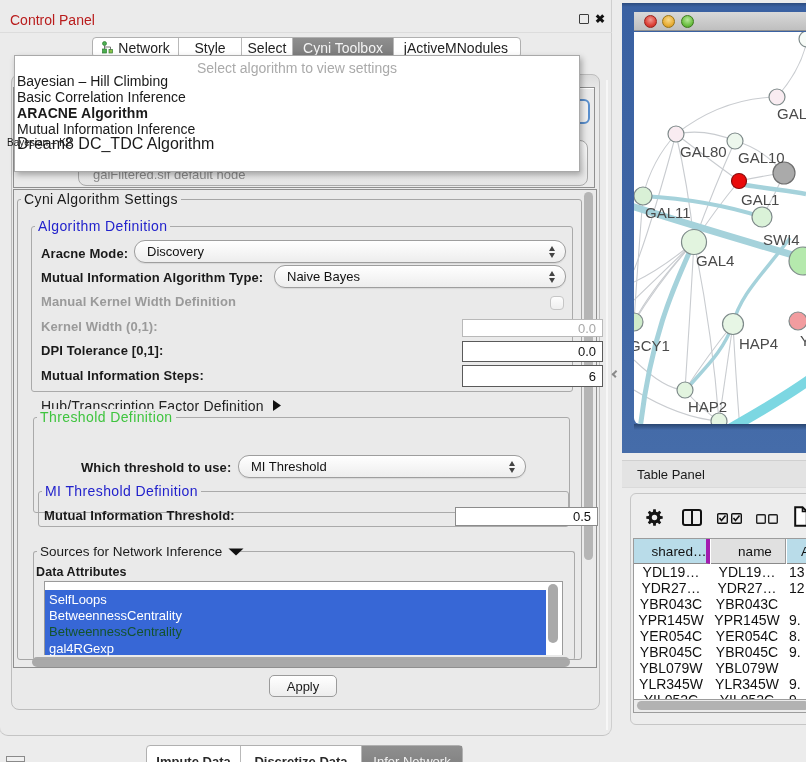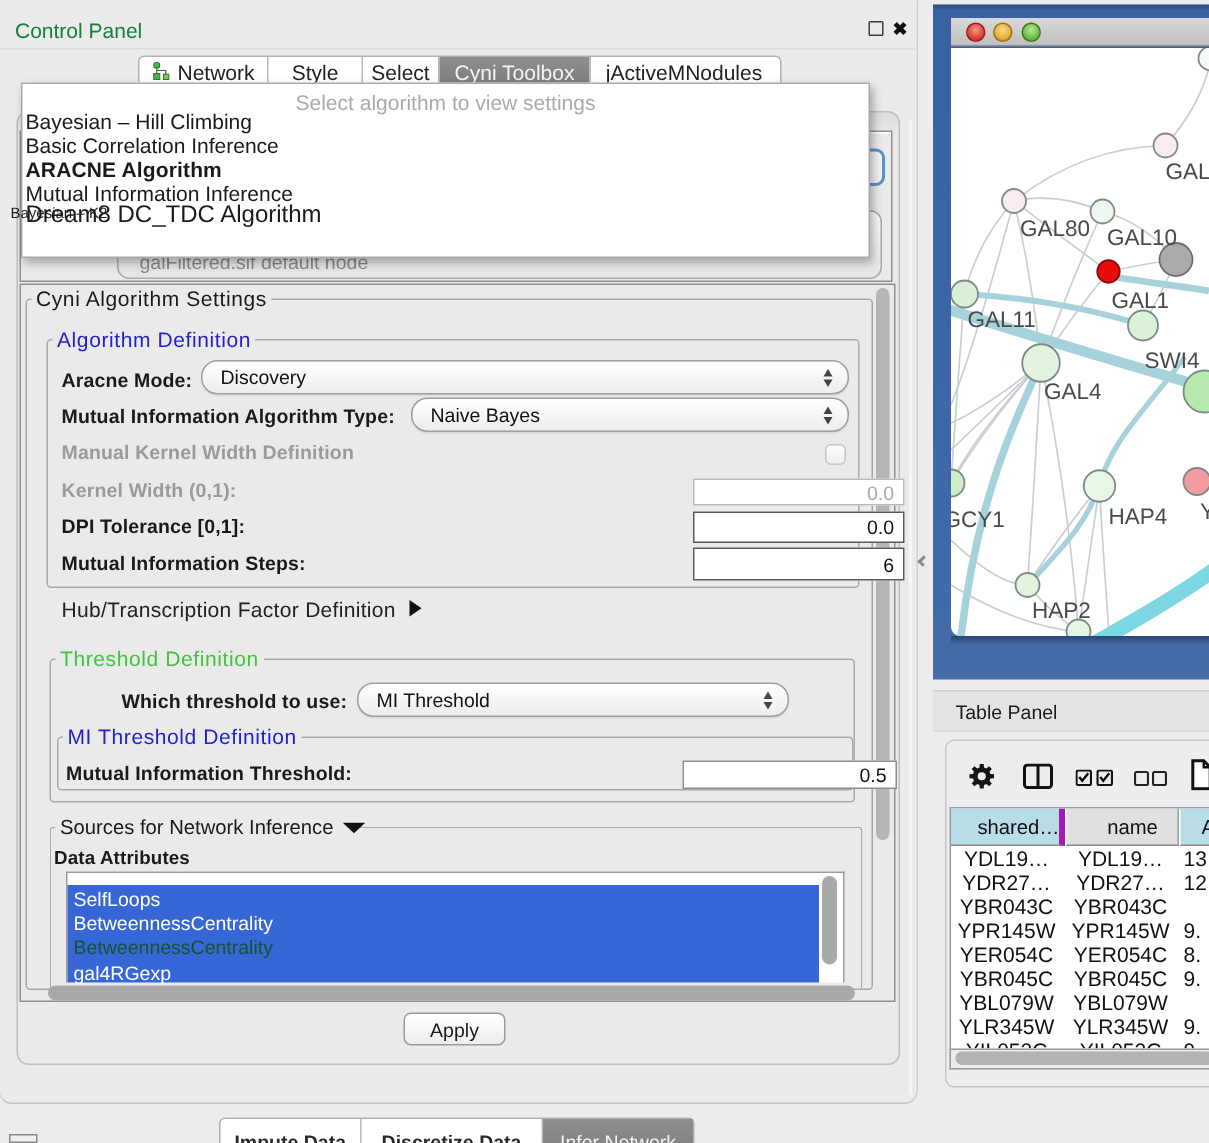--- a/index.html
+++ b/index.html
@@ -28,21 +28,21 @@
 .seg .on { background:linear-gradient(#8f8f8f,#7b7b7b); color:#f4f4f4;text-align:right; }
 </style>
 </head>
 <body>
 
 <div class="abs" style="left:2px;top:0;width:2px;height:4px;background:#8a8a8a"></div>
 
 <div class="abs" style="left:0;top:0;width:613px;height:736px;background:#ebebeb;border-radius:0 0 9px 9px;border-left:1px solid #d6d6d6;border-right:1px solid #cfcfcf;border-bottom:1px solid #c4c4c4;margin-left:-1px"></div>
 <div class="abs" style="left:606px;top:80px;width:2px;height:650px;background:#f7f7f7"></div>
 <div class="abs" style="left:0;top:32px;width:612px;height:1px;background:#dcdcdc"></div>
-<div class="lbl" style="left:10px;top:12px;font-size:14px;color:#15803d">Control Panel</div>
+<div class="lbl" style="left:10px;top:12px;font-size:14px;color:#b91c1c">Control Panel</div>
 
 <div class="abs" style="left:579px;top:14px;width:10px;height:10px;border:1.5px solid #3c3c3c;border-radius:1px"></div>
 <div class="abs" style="left:595px;top:12px;font-size:12px;font-weight:bold;color:#111">✖</div>
 
 <div class="abs" style="left:11px;top:74px;width:589px;height:636px;background:linear-gradient(#dcdcdc 0px,#eaeaea 16px);border:1px solid #bdbdbd;border-radius:8px"></div>
 <div class="abs" style="left:13px;top:87px;width:582px;height:101px;background:#eaeaea;border:1px solid #8f8f8f;box-shadow:inset 0 1px 0 #fff"></div>
 
 <div class="seg" style="left:92px;top:37px;width:429px;height:21px;font-size:14px">
   <div class="s" style="width:86px"><svg width="13" height="13" viewBox="0 0 13 13" style="margin-right:4px">
         <circle cx="3.5" cy="2.5" r="2" fill="#4caf50" stroke="#2e7d32" stroke-width="0.7"></circle>
@@ -85,21 +85,21 @@
 <div class="lbl b" style="left:41px;top:343px">DPI Tolerance [0,1]:</div>
 <div class="field" style="left:426px;top:341px;width:141px;height:21px;border:1px solid #5a5a5a">0.0</div>
 <div class="lbl b" style="left:41px;top:368px">Mutual Information Steps:</div>
 <div class="field" style="left:426px;top:365px;width:141px;height:22px;border:1px solid #5a5a5a">6</div>
 
 <div class="lbl" style="left:41px;top:398px;font-size:14px;letter-spacing:0.2px;color:#222">Hub/Transcription Factor Definition</div>
 <svg class="abs" style="left:272px;top:399px" width="10" height="13" viewBox="0 0 10 13">
     <path d="M1 1 L9 6.5 L1 12 Z" fill="#111"></path>
   </svg>
 
-<div class="grp" style="left:33px;top:439px;width:537px;height:96px">
+<div class="grp" style="left:33px;top:417px;width:537px;height:96px">
     <span style="color:#3fc43f">Threshold Definition</span>
   </div>
 <div class="lbl b" style="left:81px;top:460px">Which threshold to use:</div>
 <div class="combo" style="left:238px;top:455px;width:288px;height:23px">MI Threshold<i class="ar"></i></div>
 
 <div class="grp" style="left:38px;top:491px;width:531px;height:36px">
     <span style="color:#2222cc">MI Threshold Definition</span>
   </div>
 <div class="lbl b" style="left:44px;top:508px">Mutual Information Threshold:</div>
 <div class="field" style="left:419px;top:507px;width:143px;height:19px;border:1px solid #8c8c8c">0.5</div>

